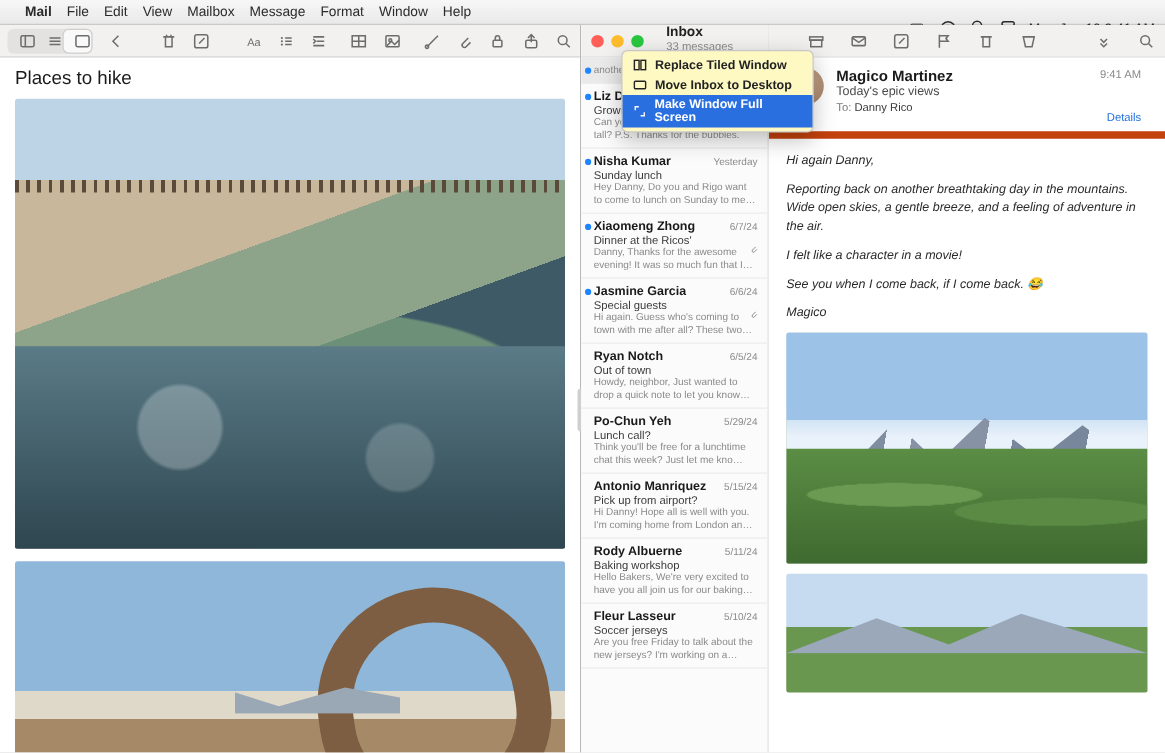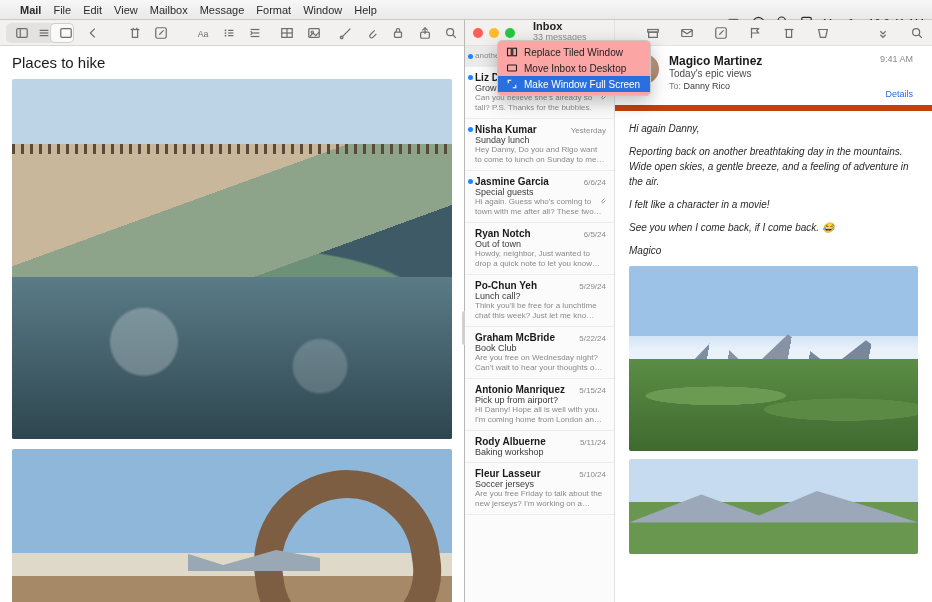--- a/index.html
+++ b/index.html
@@ -60,21 +60,21 @@
   .msg.sel{background:#eaeaea;}
   .msg .row1{display:flex; justify-content:space-between; align-items:baseline;}
   .msg .sender{font-size:10px; font-weight:700; color:#1a1a1a; white-space:nowrap; overflow:hidden; text-overflow:ellipsis; max-width:90px;}
   .msg .date{font-size:8px; color:#8a8a8a; white-space:nowrap;}
   .msg .subject{font-size:9px; color:#3a3a3a; white-space:nowrap; overflow:hidden; text-overflow:ellipsis;}
   .msg .preview{font-size:8px; color:#8a8a8a; line-height:1.25; max-height:20px; overflow:hidden;}
   .msg .clip{position:absolute; right:7px; top:19px;}
   .msg .clip svg{width:8px;height:8px;stroke:#8a8a8a;fill:none;stroke-width:1.6;}
   .unread-dot{position:absolute; left:3px; top:8px; width:5px;height:5px;border-radius:50%;background:#1f84ff;}
   
-  .win-menu{position:absolute; top:20px; left:32px; width:154px; background:#fca5a5; border:1px solid #c9c7c5; border-radius:5px; box-shadow:0 6px 18px rgba(0,0,0,.25); padding:3px 0; z-index:50;}
+  .win-menu{position:absolute; top:20px; left:32px; width:154px; background:#fef9c3; border:1px solid #c9c7c5; border-radius:5px; box-shadow:0 6px 18px rgba(0,0,0,.25); padding:3px 0; z-index:50;font-weight:bold;}
   .win-menu .mi{display:flex; align-items:center; gap:6px; padding:2px 8px; font-size:10px; color:#222;}
   .win-menu .mi.hl{background:#2a6fe0; color:#fff;}
   .win-menu .mi svg{width:12px;height:12px;stroke:currentColor;fill:none;stroke-width:1.5;}
   
   .reader{flex:1; display:flex; flex-direction:column; background:#fff;}
   .reader .rtoolbar{height:26px; display:flex; align-items:center; justify-content:flex-end; gap:12px; padding:0 8px; background:#f2f1f0; border-bottom:1px solid #e4e2e0;}
   .reader .rtoolbar .tb-btn svg{stroke:#6d6d6d;}
   .reader .header{padding:8px 19px 6px 14px; border-bottom:6px solid #c2410c; display:flex; gap:10px;}
   .avatar{width:30px;height:30px;border-radius:50%;background:radial-gradient(circle at 40% 35%, #d9b89f, #a07a5e);}
   .hdr-main{flex:1;}
@@ -333,20 +333,32 @@
               <div class="row1">
                 <span class="sender">Nisha Kumar</span>
                 <span class="date">Yesterday</span>
               </div>
               <div class="subject">Sunday lunch</div>
               <div class="preview">Hey Danny, Do you and Rigo want to come to lunch on Sunday to me…</div>
             </div>
             <div class="msg">
               <span class="unread-dot"></span>
               <div class="row1">
+                <span class="sender">Xiaomeng Zhong</span>
+                <span class="date">6/7/24</span>
+              </div>
+              <div class="subject">Dinner at the Ricos'</div>
+              <div class="preview">Danny, Thanks for the awesome evening! It was so much fun that I…</div>
+              <span class="clip"><svg viewBox="0 0 16 16">
+                  <path d="M11 5 L6 10 a2 2 0 1 0 3 3 L13 9"></path>
+                </svg></span>
+            </div>
+            <div class="msg">
+              <span class="unread-dot"></span>
+              <div class="row1">
                 <span class="sender">Jasmine Garcia</span>
                 <span class="date">6/6/24</span>
               </div>
               <div class="subject">Special guests</div>
               <div class="preview">Hi again. Guess who's coming to town with me after all? These two…</div>
               <span class="clip"><svg viewBox="0 0 16 16">
                   <path d="M11 5 L6 10 a2 2 0 1 0 3 3 L13 9"></path>
                 </svg></span>
             </div>
             <div class="msg">
@@ -360,40 +372,33 @@
             <div class="msg">
               <div class="row1">
                 <span class="sender">Po-Chun Yeh</span>
                 <span class="date">5/29/24</span>
               </div>
               <div class="subject">Lunch call?</div>
               <div class="preview">Think you'll be free for a lunchtime chat this week? Just let me kno…</div>
             </div>
             <div class="msg">
               <div class="row1">
-                <span class="sender">Graham McBride</span>
-                <span class="date">5/22/24</span>
-              </div>
-              <div class="subject">Book Club</div>
-              <div class="preview">Are you free on Wednesday night? Can't wait to hear your thoughts o…</div>
-            </div>
-            <div class="msg">
-              <div class="row1">
                 <span class="sender">Antonio Manriquez</span>
                 <span class="date">5/15/24</span>
               </div>
               <div class="subject">Pick up from airport?</div>
               <div class="preview">Hi Danny! Hope all is well with you. I'm coming home from London an…</div>
             </div>
             <div class="msg">
               <div class="row1">
                 <span class="sender">Rody Albuerne</span>
                 <span class="date">5/11/24</span>
               </div>
               <div class="subject">Baking workshop</div>
+              <div class="preview">Hello Bakers, We're very excited to have you all join us for our baking…</div>
             </div>
             <div class="msg">
               <div class="row1">
                 <span class="sender">Fleur Lasseur</span>
                 <span class="date">5/10/24</span>
               </div>
               <div class="subject">Soccer jerseys</div>
               <div class="preview">Are you free Friday to talk about the new jerseys? I'm working on a…</div>
             </div>
           </div>

